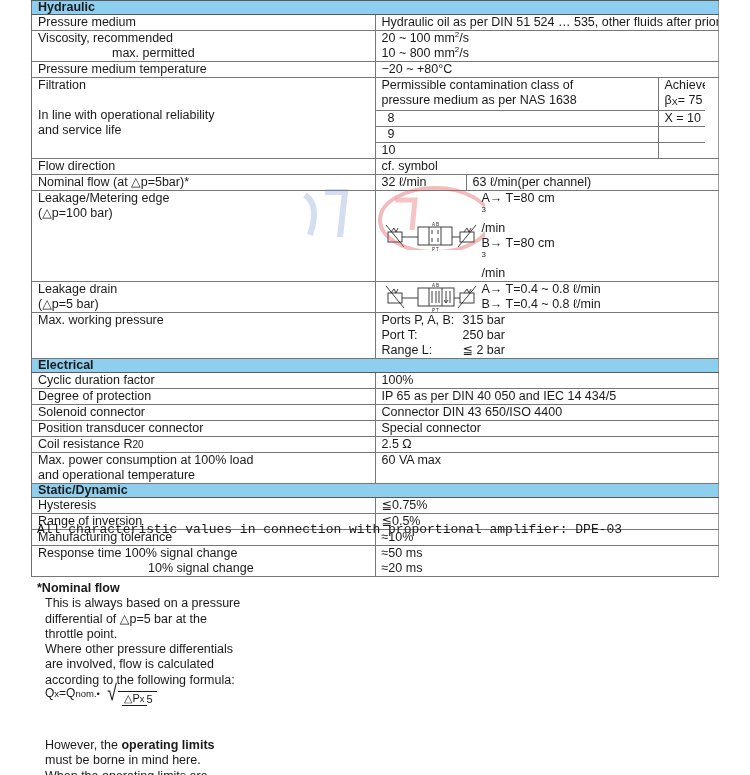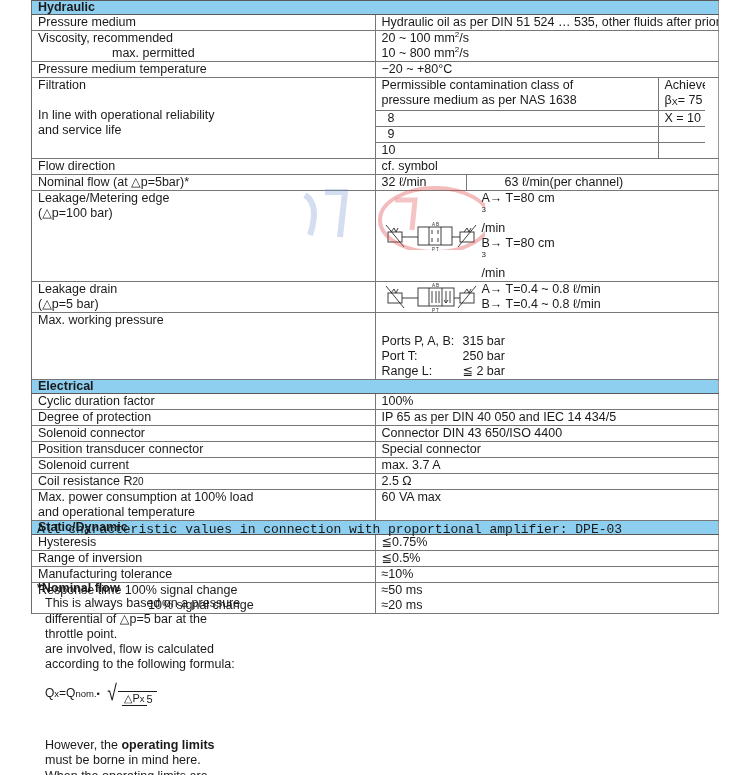--- a/index.html
+++ b/index.html
@@ -25,29 +25,29 @@
   .indent-r { display: block; padding-left: 74px; }
   .indent-r2 { display: block; padding-left: 110px; }
   .two { display: block; }
   
   table.inner { border-collapse: collapse; width: 100%; table-layout: fixed; margin-left: -6px; width: calc(100% + 6px); }
   table.inner td { border: none; border-bottom: 1px solid #777; padding-left: 6px; line-height: 15px; }
   table.inner tr:last-child td { border-bottom: none; margin-left: 24px; }
   table.inner td.c1 { width: 263px; border-right: 1px solid #777; }
   table.inner td.c2 { padding-left: 6px; }
   table.inner td.c2num { padding-left: 67px; }
-  .flow-split { display: flex; margin-left: -6px; gap: 32px; }
+  .flow-split { display: flex; margin-left: -6px; }
   .flow-split .a { width: 84px; padding-left: 6px; border-right: 1px solid #777; }
   .flow-split .b { padding-left: 6px; }
   .sym-row { display: flex; align-items: center; margin-left: 0; }
   .sym { width: 96px; height: 30px; flex: none; margin-right: 4px; }
   .sym-text span { display: block; line-height: 15px; }
   sup { font-size: 8px; line-height: 0; vertical-align: 5px; }
   sub.sm { font-size: 9px; vertical-align: -1px; }
-  .press { display: grid; grid-template-columns: 81px auto; margin-top: 21px; }
+  .press { display: grid; grid-template-columns: 81px auto; }
   .note-line { position: absolute; left: 37px; top: 522px; font-size: 13px; font-family: Liberation Mono, monospace; }
   .fn { position: absolute; left: 37px; top: 553px; width: 300px; font-size: 12.5px; line-height: 15.3px; margin-top: 28px; }
   .fn .fn-title { font-weight: bold; }
   .fn .fn-body { padding-left: 8px; }
   .formula { position: absolute; left: 45px; top: 680px; font-size: 12px; display: flex; align-items: center; }
   .formula .small { font-size: 9.5px; }
   .frac { display: inline-flex; flex-direction: row; align-items: center; font-size: 11px; line-height: 13px; border-top: 1px solid #1a1a1a; padding: 0 4px; margin-left: 0; }
   .frac .num { border-bottom: 1px solid #1a1a1a; padding: 0 2px; }
   .root { display: inline-flex; align-items: flex-end; margin-left: 6px; }
   .root .rad { font-size: 22px; line-height: 26px; transform: scaleX(0.8); }
@@ -234,24 +234,20 @@
   </tr>
   <tr>
     <td class="lbl">Solenoid connector</td>
     <td>Connector DIN 43 650/ISO 4400</td>
   </tr>
   <tr>
     <td class="lbl">Position transducer connector</td>
     <td>Special connector</td>
   </tr>
   <tr>
-    <td class="lbl">Solenoid current</td>
-    <td>max. 3.7 A</td>
-  </tr>
-  <tr>
     <td class="lbl"><span>Coil resistance R</span><span style="font-size:10px">20</span></td>
     <td>2.5 Ω</td>
   </tr>
   <tr>
     <td class="lbl">
       <span class="two">Max. power consumption at 100% load</span>
       <span class="two">and operational temperature</span>
     </td>
     <td>60 VA max</td>
   </tr>
@@ -293,20 +289,21 @@
 </svg>
 
 <div class="note-line">All characteristic values in connection with proportional amplifier: DPE-03</div>
 
 <div class="fn">
   <div class="fn-title">*Nominal flow</div>
   <div class="fn-body">
     <div>This is always based on a pressure</div>
     <div>differential of △p=5 bar at the</div>
     <div>throttle point.</div>
+    <div>Where other pressure differentials</div>
     <div>are involved, flow is calculated</div>
     <div>according to the following formula:</div>
   </div>
 </div>
 
 <div class="formula">
   <span>Q</span>
     <span class="small">x</span>
     <span>=Q</span>
     <span class="small">nom.</span>

